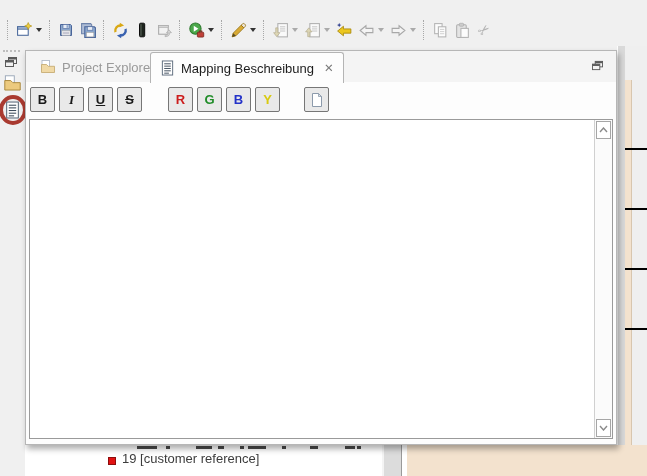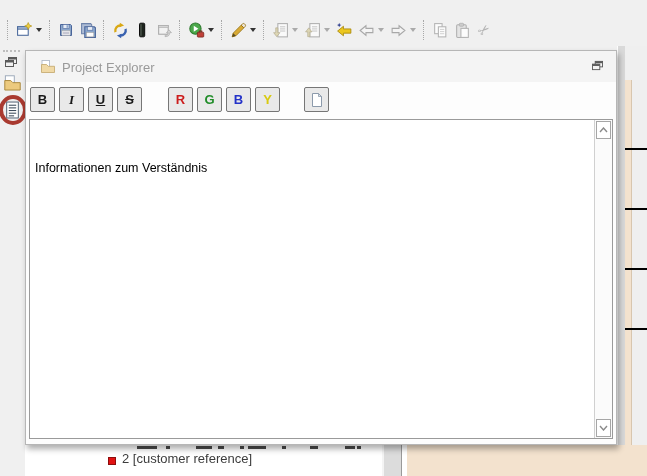--- a/index.html
+++ b/index.html
@@ -221,21 +221,21 @@
       <i style="left:61px;width:16px"></i>
     <i style="left:83px;width:6px"></i>
       <i style="left:105px;width:4px"></i>
       <i style="left:113px;width:18px"></i>
     <i style="left:147px;width:4px"></i>
       <i style="left:175px;width:8px"></i>
       <i style="left:210px;width:10px"></i>
     <i style="left:222px;width:4px"></i>
   </div>
   <div class="bullet" style="background: rgb(225, 18, 18);"></div>
-  <div class="bg-item-text">2 [customer reference]</div>
+  <div class="bg-item-text">19 [customer reference]</div>
 
   <div id="rail">
     <div id="rail-dots"></div>
     <div class="rail-ic" style="top:8px">
       <svg width="14" height="12" viewBox="0 0 14 12">
           <rect x="4.5" y="1.5" width="8" height="6" fill="#f0f0f0" stroke="#5a5a5a"></rect>
           <rect x="4.5" y="1.5" width="8" height="2" fill="#5a5a5a"></rect>
           <rect x="1.5" y="4.5" width="8" height="6" fill="#f0f0f0" stroke="#5a5a5a"></rect>
           <rect x="1.5" y="4.5" width="8" height="2" fill="#5a5a5a"></rect>
         </svg>
@@ -262,20 +262,34 @@
   </div>
 
   <div id="view">
     <div id="tabstrip">
       <div id="tab-inactive" class="tab">
         <svg width="16" height="16" viewBox="0 0 16 16">
             <rect x="2" y="1.5" width="7.5" height="9" fill="#fff" stroke="#aab4c2" stroke-width=".8"></rect>
             <path d="M1.5 5.5h5l1.8 1.8h6.2v6.2H1.5z" fill="#f0d9a6" stroke="#c2a669" stroke-width=".8"></path>
           </svg>
         <span>Project Explorer</span>
+      </div>
+      <div id="tab-active" class="tab">
+        <svg width="15" height="16" viewBox="0 0 16 17">
+            <rect x="2.5" y="1" width="11" height="15" fill="#fff" stroke="#5c6b7c"></rect>
+            <g stroke="#3c4a5a" stroke-width="1">
+              <line x1="4.5" y1="4" x2="11.5" y2="4"></line>
+              <line x1="4.5" y1="6.5" x2="11.5" y2="6.5"></line>
+              <line x1="4.5" y1="9" x2="11.5" y2="9"></line>
+              <line x1="4.5" y1="11.5" x2="11.5" y2="11.5"></line>
+              <line x1="4.5" y1="14" x2="9.5" y2="14"></line>
+            </g>
+          </svg>
+        <span>Mapping Beschreibung</span>
+        <span class="tab-close">✕</span>
       </div>
       <div id="view-restore">
         <svg width="13" height="11" viewBox="0 0 14 12">
             <rect x="4.5" y="1.5" width="8" height="6" fill="#f4f4f4" stroke="#5a5a5a"></rect>
             <rect x="4.5" y="1.5" width="8" height="2" fill="#5a5a5a"></rect>
             <rect x="1.5" y="4.5" width="8" height="6" fill="#f4f4f4" stroke="#5a5a5a"></rect>
             <rect x="1.5" y="4.5" width="8" height="2" fill="#5a5a5a"></rect>
           </svg>
       </div>
     </div>
@@ -294,21 +308,21 @@
       <div class="fbtn">
         <svg width="16" height="16" viewBox="0 0 16 16">
             <path d="M3.5 1.5h6l3 3v10h-9z" fill="#fff" stroke="#8c9aab"></path>
             <path d="M9.5 1.5v3h3z" fill="#dbe4ee" stroke="#8c9aab" stroke-width=".8"></path>
           </svg>
       </div>
     </div>
 
     <div id="editor">
       <div id="editor-text"><br>
-<span>Informationen zum Verständnis</span></div>
+</div>
       <div id="vscroll">
         <div class="sbtn up">
           <svg width="9" height="6">
               <polyline points="1,5 4.5,1 8,5" fill="none" stroke="#8a8a8a" stroke-width="1.4"></polyline>
             </svg>
         </div>
         <div class="sbtn down">
           <svg width="9" height="6">
               <polyline points="1,1 4.5,5 8,1" fill="none" stroke="#8a8a8a" stroke-width="1.4"></polyline>
             </svg>

